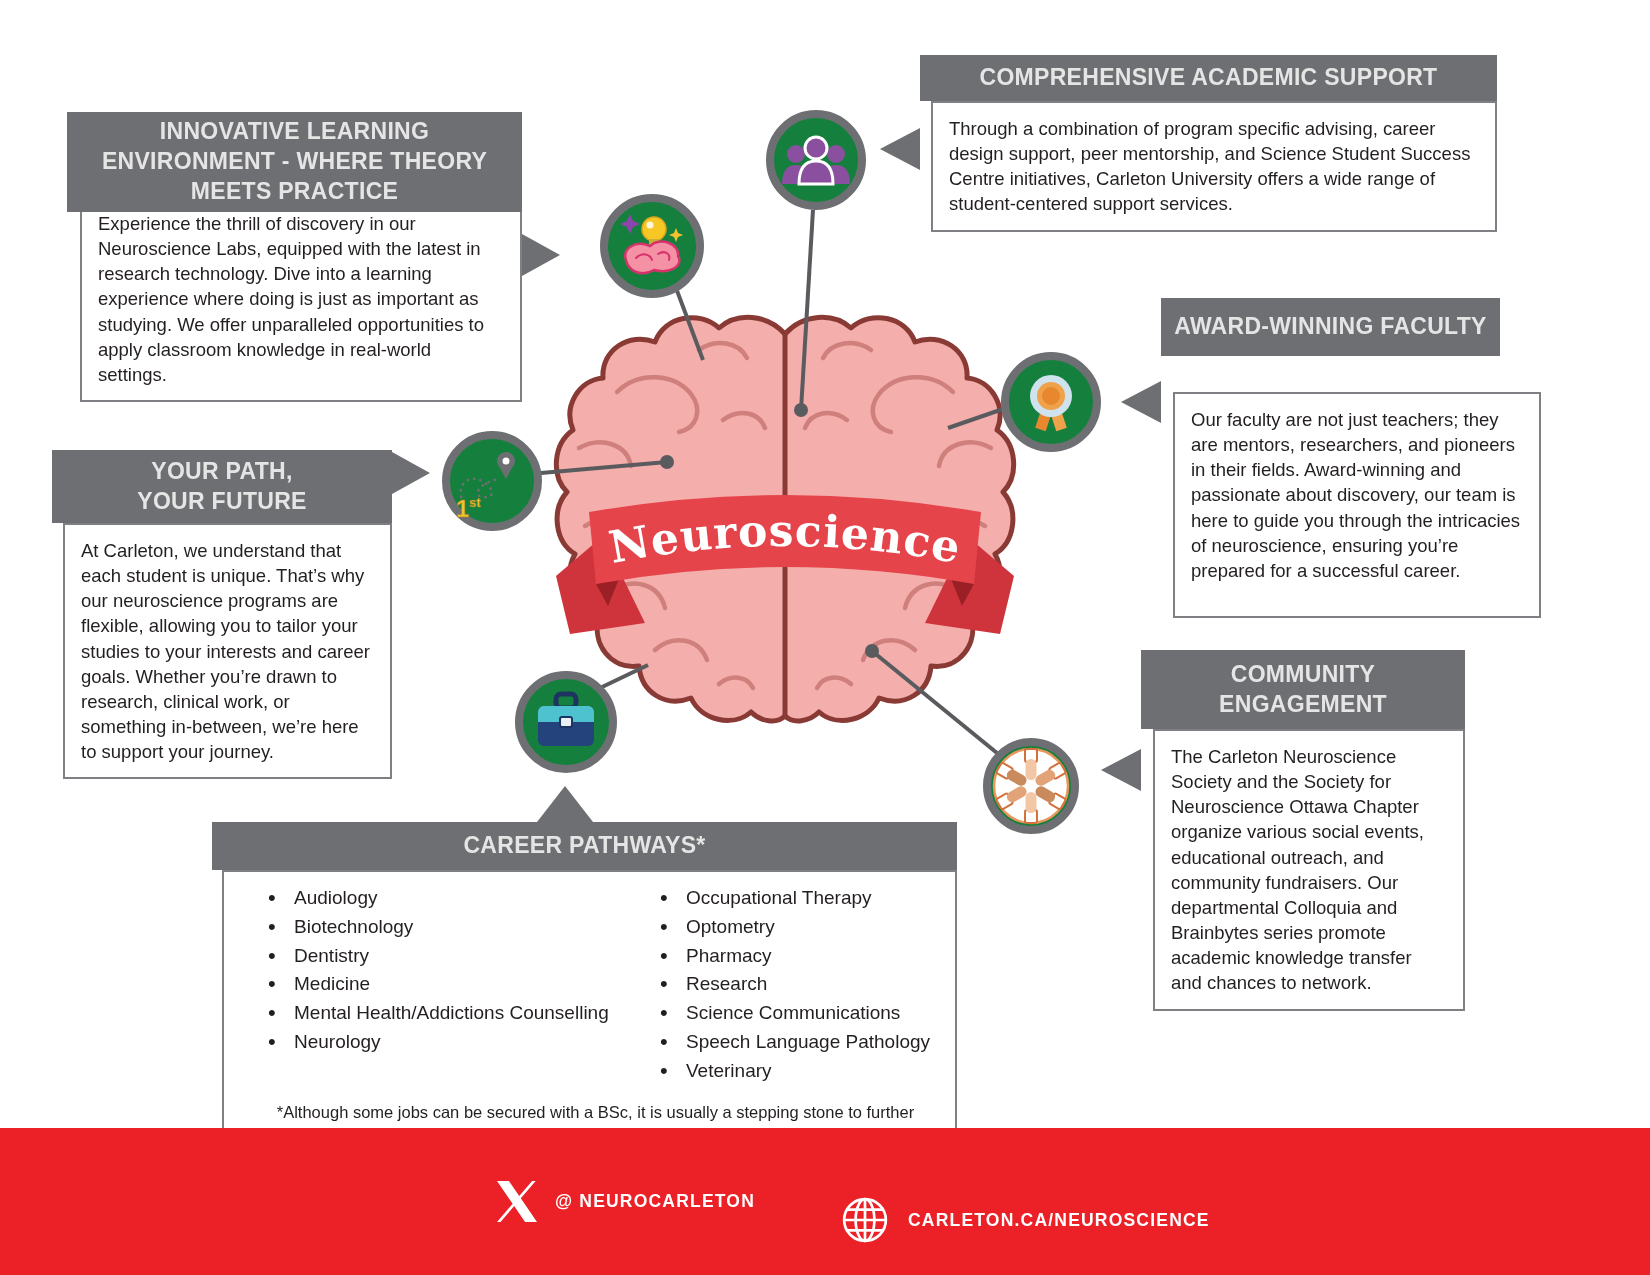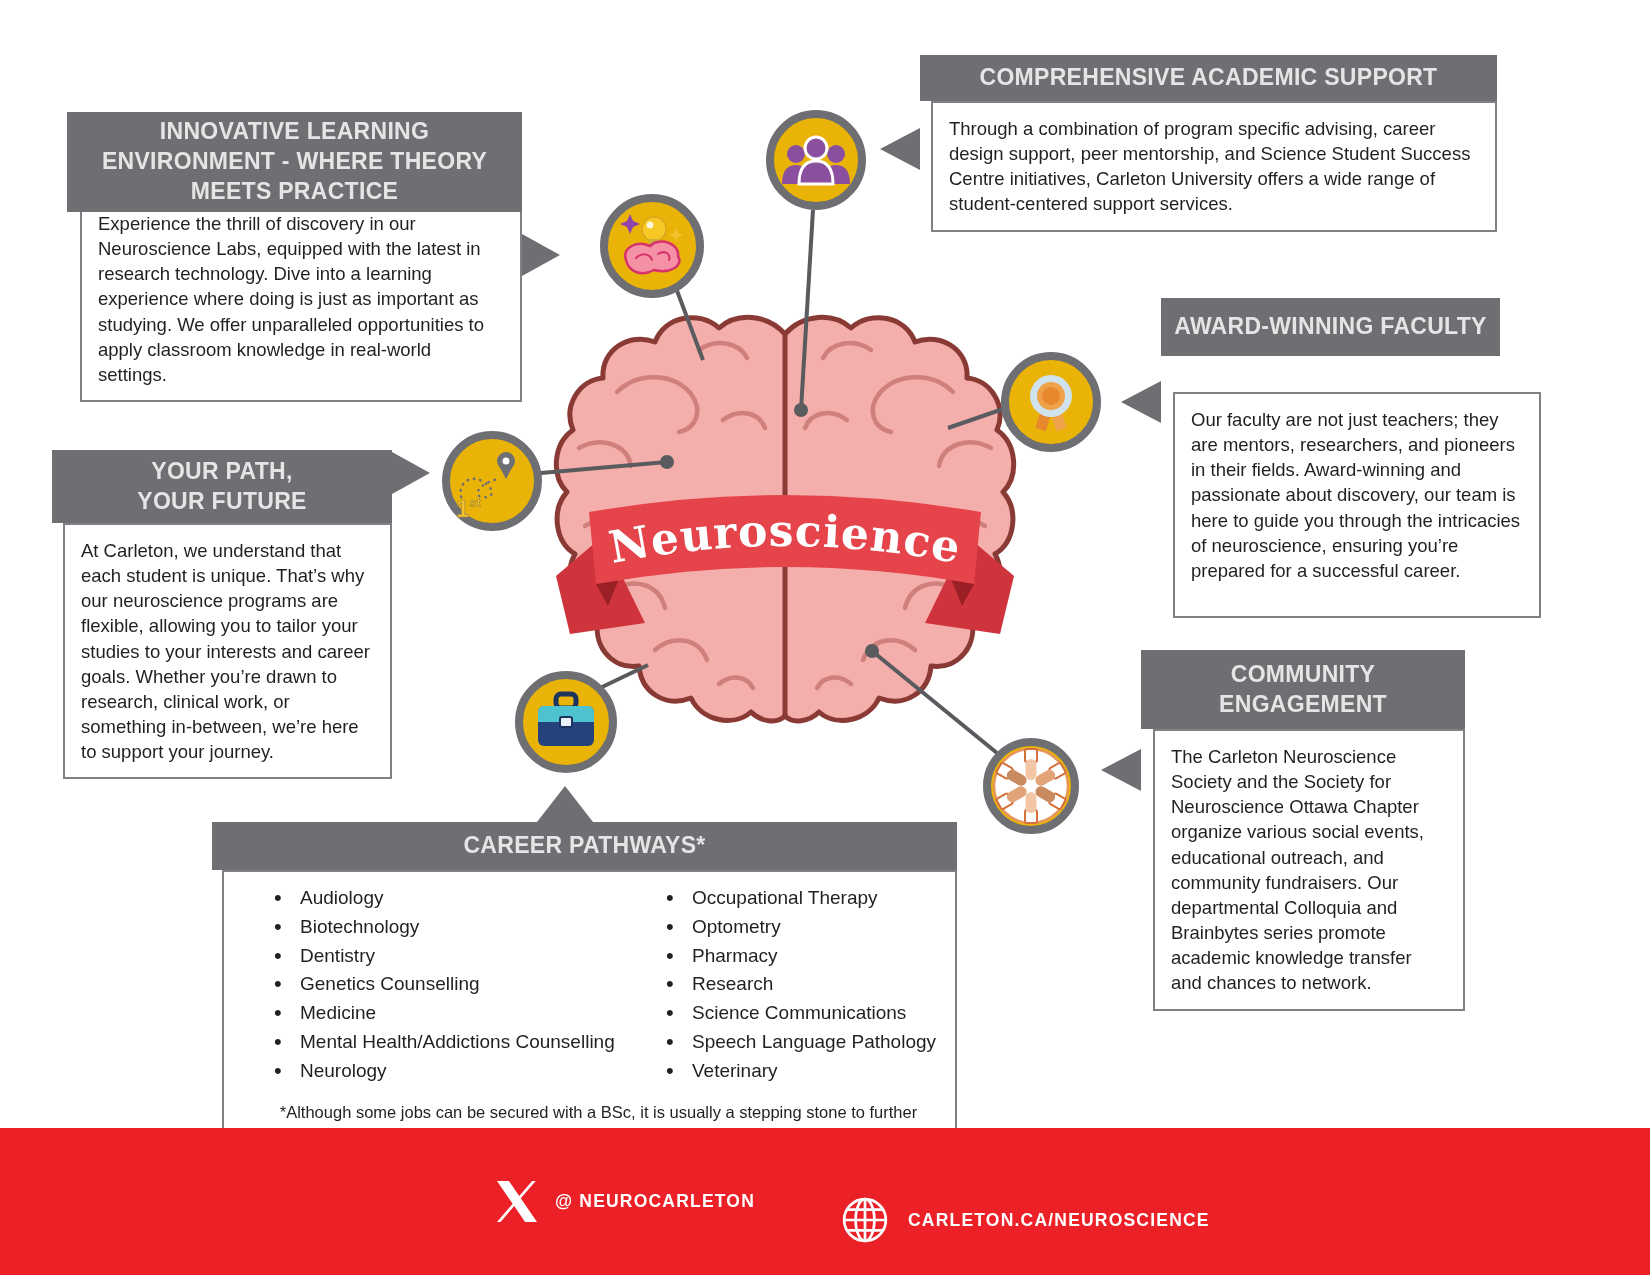--- a/index.html
+++ b/index.html
@@ -18,21 +18,21 @@
     position:absolute;background:#ffffff;border:2px solid #7f8083;box-sizing:border-box;
     padding:13px 16px;font-size:18.5px;line-height:1.36;z-index:5;
   }
   
   .tri{position:absolute;width:0;height:0;z-index:6;}
   .tri-right{border-top:21px solid transparent;border-bottom:21px solid transparent;border-left:38px solid #6e6f72;}
   .tri-left{border-top:21px solid transparent;border-bottom:21px solid transparent;border-right:40px solid #6e6f72;}
   .tri-up{border-left:28px solid transparent;border-right:28px solid transparent;border-bottom:36px solid #6e6f72;}
   
   .icon-circle{
-    position:absolute;background:#eab308;border:8px solid #6e6f72;border-radius:50%;
+    position:absolute;background:#15803d;border:8px solid #6e6f72;border-radius:50%;
     box-sizing:border-box;display:flex;align-items:center;justify-content:center;z-index:4;
   }
   
   .brain-wrap{position:absolute;z-index:1;}
   .connectors{position:absolute;left:0;top:0;z-index:2;pointer-events:none;}
   .ribbon-wrap{position:absolute;z-index:3;}
   .ribbon-text{font-family:"DejaVu Serif","Liberation Serif",serif;font-weight:bold;letter-spacing:1px;}
   
   .career-cols{display:flex;padding:14px 10px 4px 24px;}
   ul.career-col{list-style:none;margin:0;padding:0;}
@@ -236,27 +236,26 @@
   </div>
   <div class="bodybox" style="left:1153px;top:729px;width:312px;min-height:229px;">
     <span>The Carleton Neuroscience Society and the Society for Neuroscience Ottawa Chapter organize various social events, educational outreach, and community fundraisers. Our departmental Colloquia and Brainbytes series promote academic knowledge transfer and chances to network.</span>
   </div>
   <div class="tri tri-left" style="left:1101px;top:749px;"></div>
 
   <div class="tri tri-up" style="left:537px;top:786px;"></div>
   <div class="hdr" style="left:212px;top:822px;width:745px;height:48px;">
     <span>CAREER PATHWAYS*</span>
   </div>
-  <div class="bodybox" style="left:222px;top:870px;width:735px;min-height:242px;padding:0 0 10px 18px;">
+  <div class="bodybox" style="left:222px;top:870px;width:735px;min-height:242px;padding:0 0 10px 12px;">
     <div class="career-cols">
       <ul class="career-col left">
           <li>Audiology</li>
           <li>Biotechnology</li>
           <li>Dentistry</li>
-          <li>Genetics Counselling</li>
           <li>Medicine</li>
           <li>Mental Health/Addictions Counselling</li>
           <li>Neurology</li>
         </ul>
       <ul class="career-col right">
           <li>Occupational Therapy</li>
           <li>Optometry</li>
           <li>Pharmacy</li>
           <li>Research</li>
           <li>Science Communications</li>

